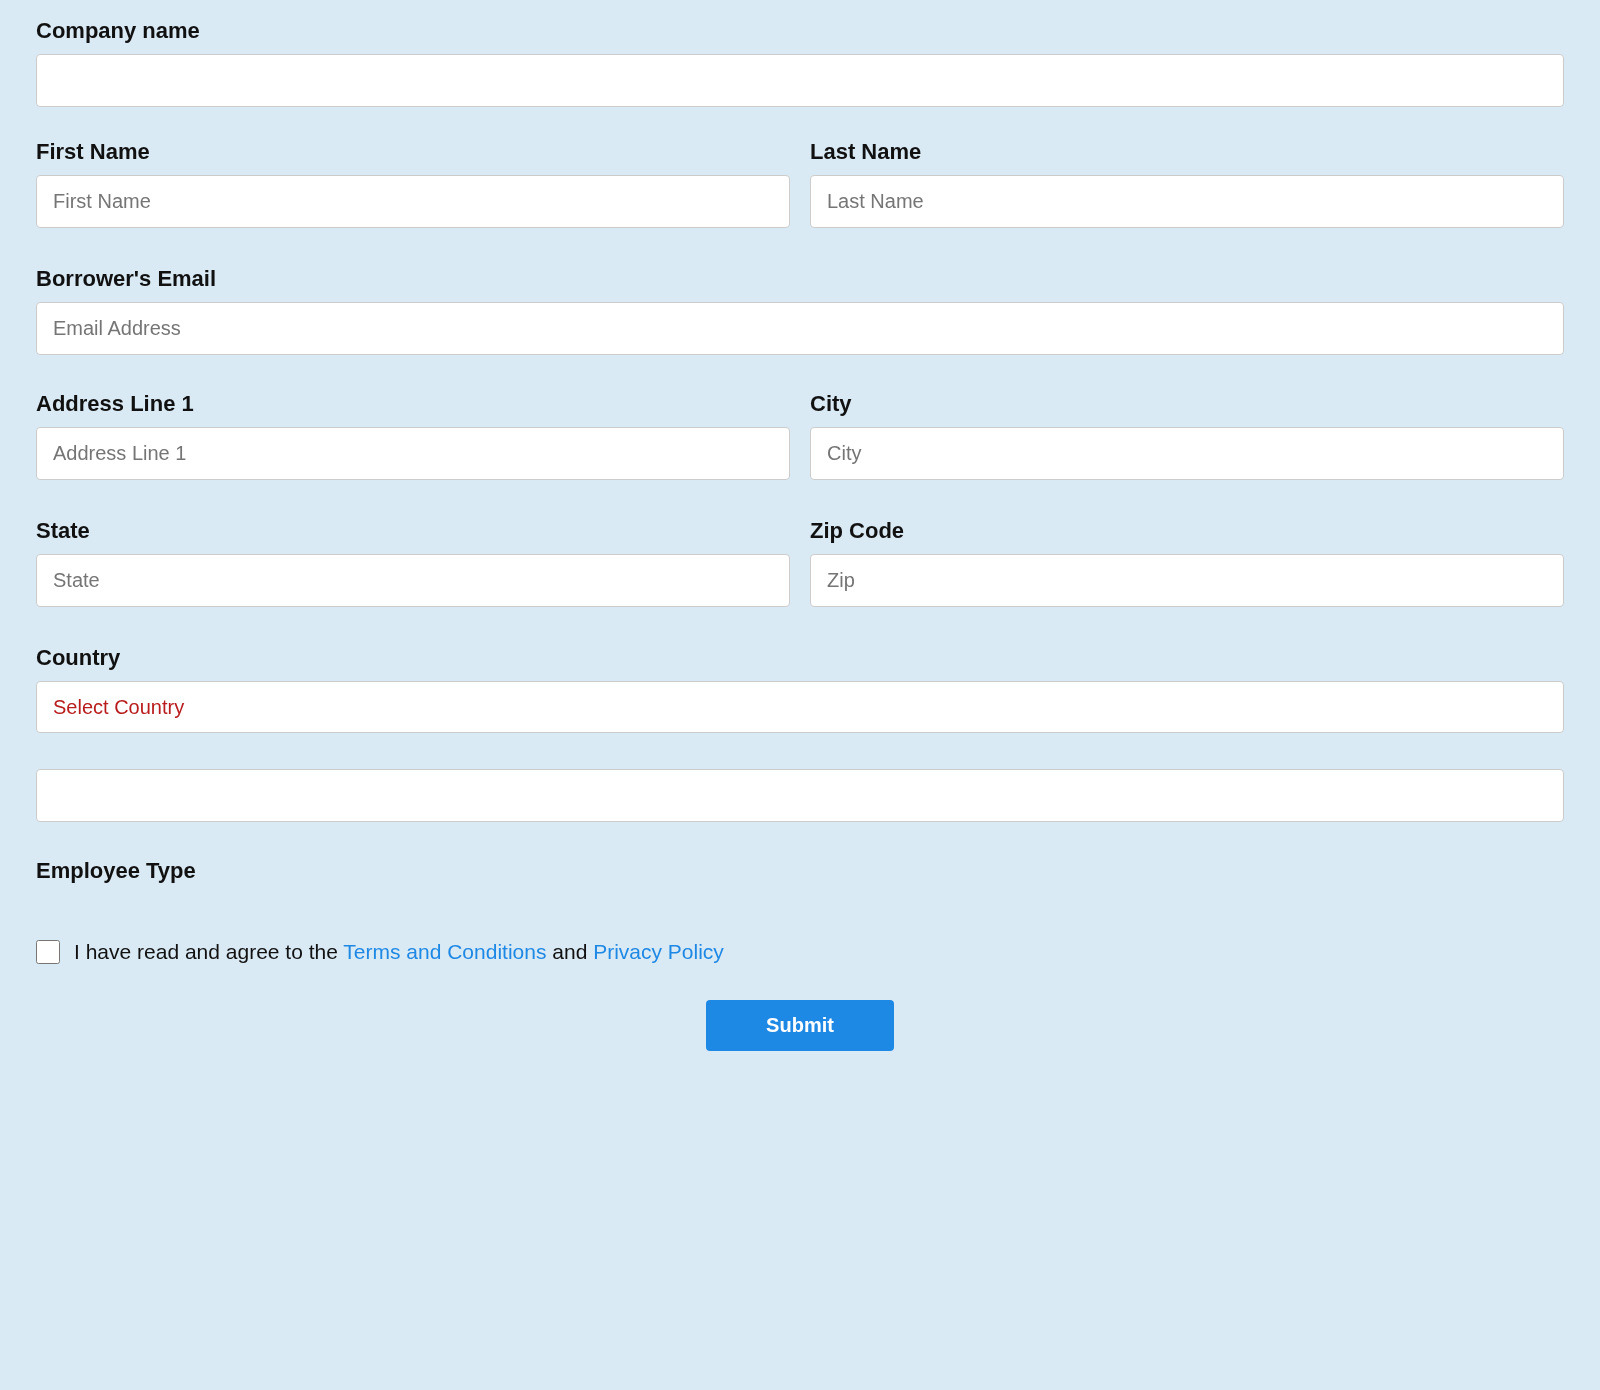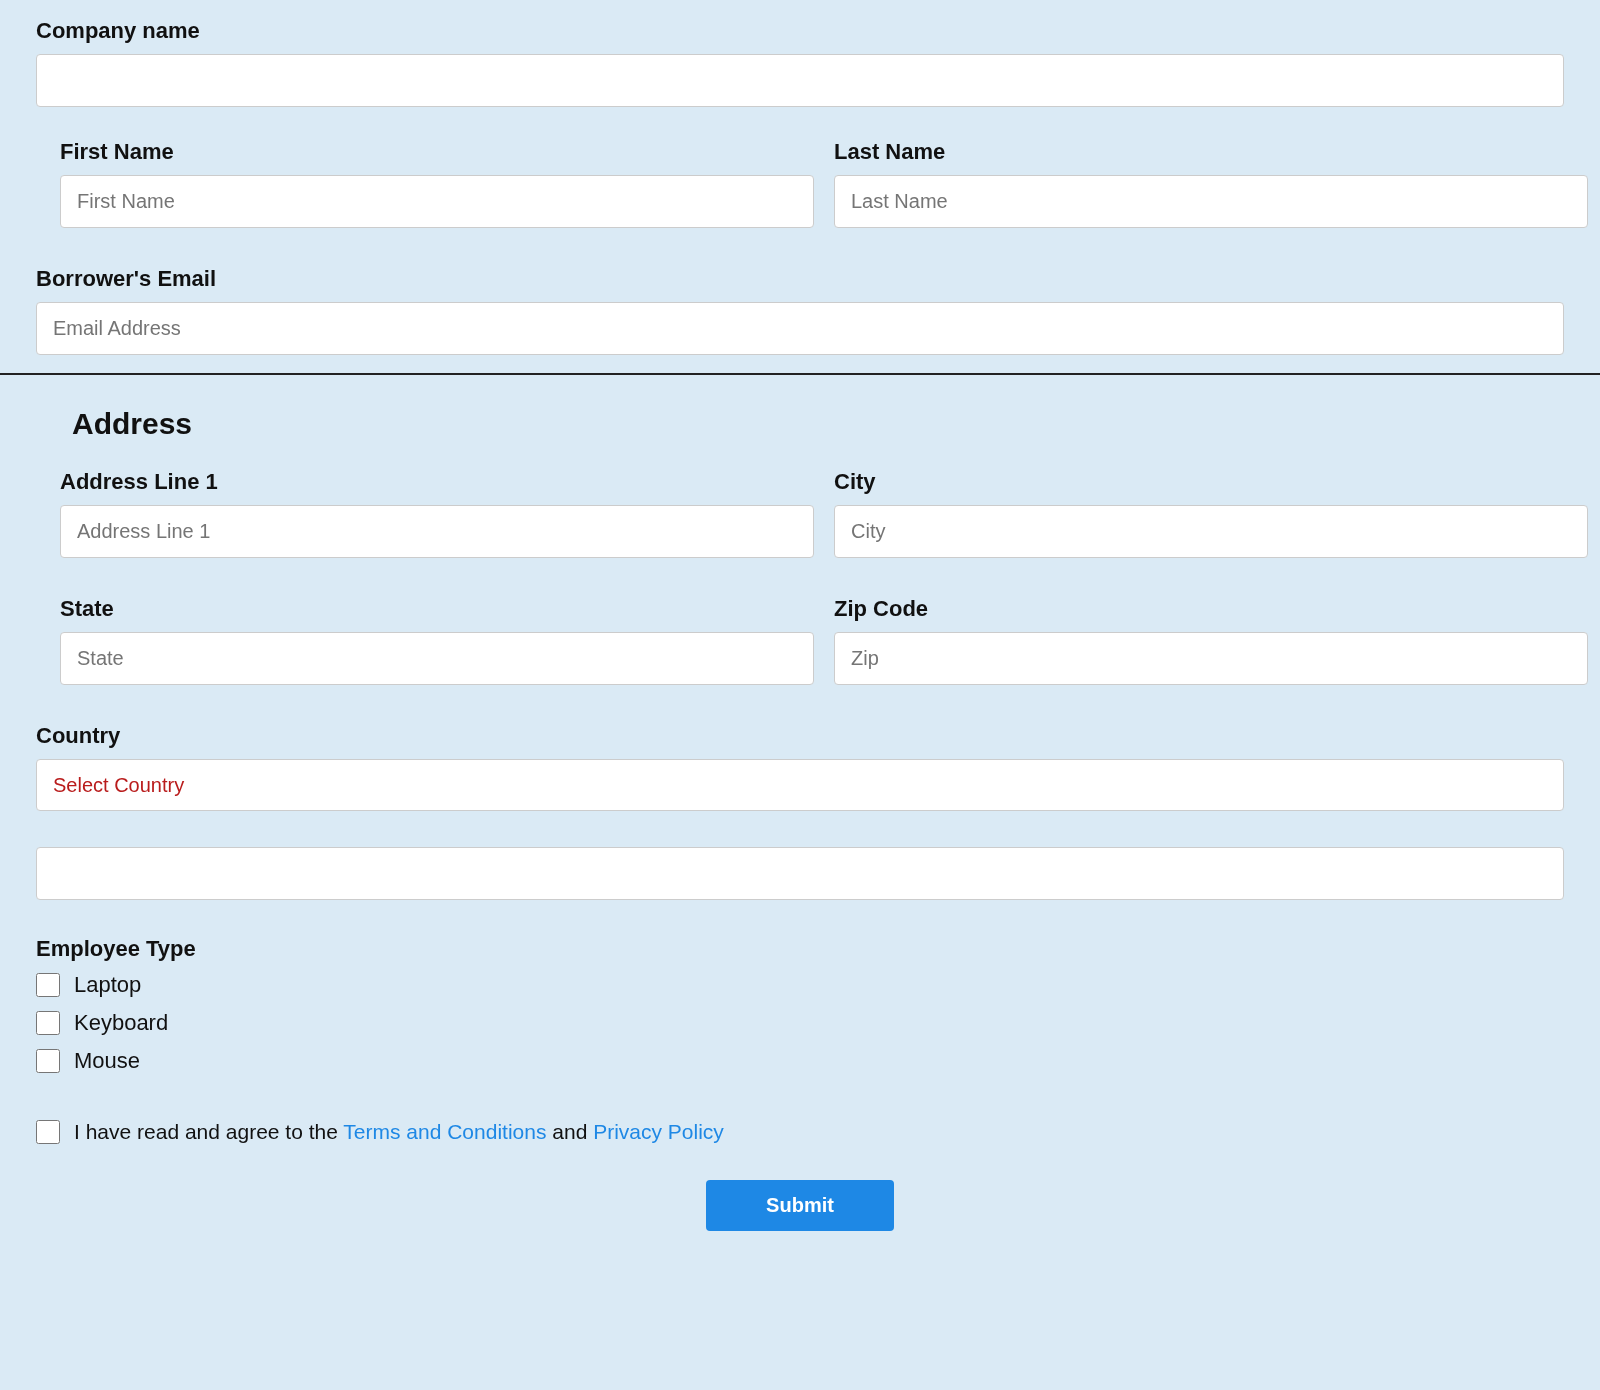--- a/index.html
+++ b/index.html
@@ -59,21 +59,20 @@
     }
 
     .two-col {
       display: grid;
       grid-template-columns: 1fr 1fr;
       gap: 0 20px;
     }
 
     .two-col .field-group {
       width: 100%;
-      margin-left: 24px;
     }
 
     .field-group {
       margin-bottom: 6px;
     }
 
     .select-field {
       width: 100%;
       padding: 14px 16px;
       font-size: 20px;
@@ -190,23 +189,20 @@
         <input class="input-field" type="text" placeholder="Last Name" style="">
       </div>
     </div>
   </div>
 
   <div class="form-section">
     <label class="field-label">Borrower's Email</label>
     <input class="input-field" type="email" placeholder="Email Address" style="">
   </div>
 
-  <div class="address-header">
-    <div class="section-title">Address</div>
-  </div>
 
   <div class="row-padding row-bg-light" style="padding-top:18px;">
     <div class="two-col">
       <div class="field-group">
         <label class="field-label">Address Line 1</label>
         <input class="input-field" type="text" placeholder="Address Line 1" style="">
       </div>
       <div class="field-group">
         <label class="field-label">City</label>
         <input class="input-field" type="text" placeholder="City" style="">
@@ -238,34 +234,20 @@
       </select>
     </div>
   </div>
 
   <div class="form-section">
     <input class="input-field" type="text" placeholder="" style="">
   </div>
 
   <div class="form-section">
     <label class="field-label">Employee Type</label>
-    <div class="checkbox-group">
-      <label class="checkbox-item">
-        <input type="checkbox" style="">
-        <span>Laptop</span>
-      </label>
-      <label class="checkbox-item">
-        <input type="checkbox" style="">
-        <span>Keyboard</span>
-      </label>
-      <label class="checkbox-item">
-        <input type="checkbox" style="">
-        <span>Mouse</span>
-      </label>
-    </div>
   </div>
 
   <div class="terms-section">
     <input type="checkbox" style="">
     <span class="terms-text">
       <span>I have read and agree to the </span><a href="#">Terms and Conditions</a><span> and </span><a href="#">Privacy Policy</a>
     </span>
   </div>
 
   <div class="submit-section">

